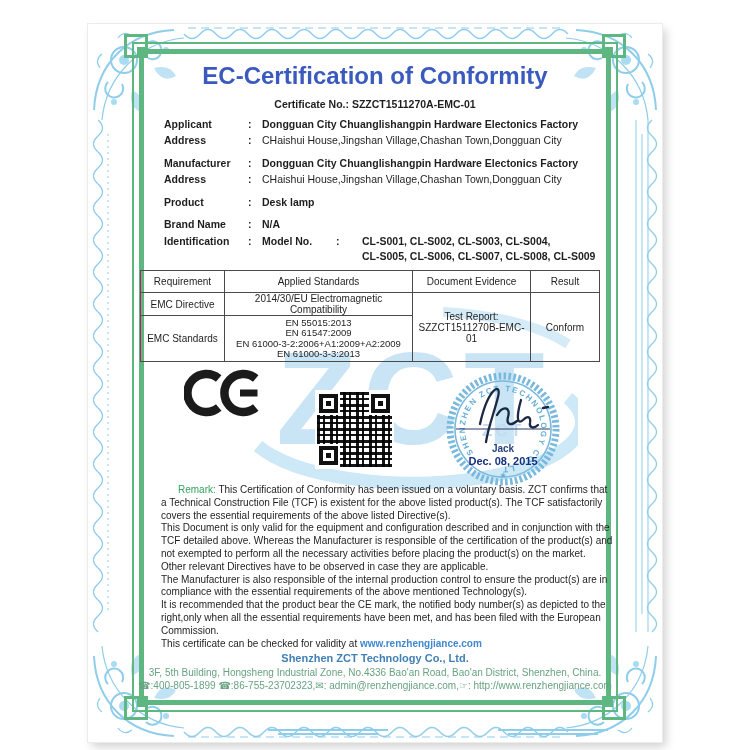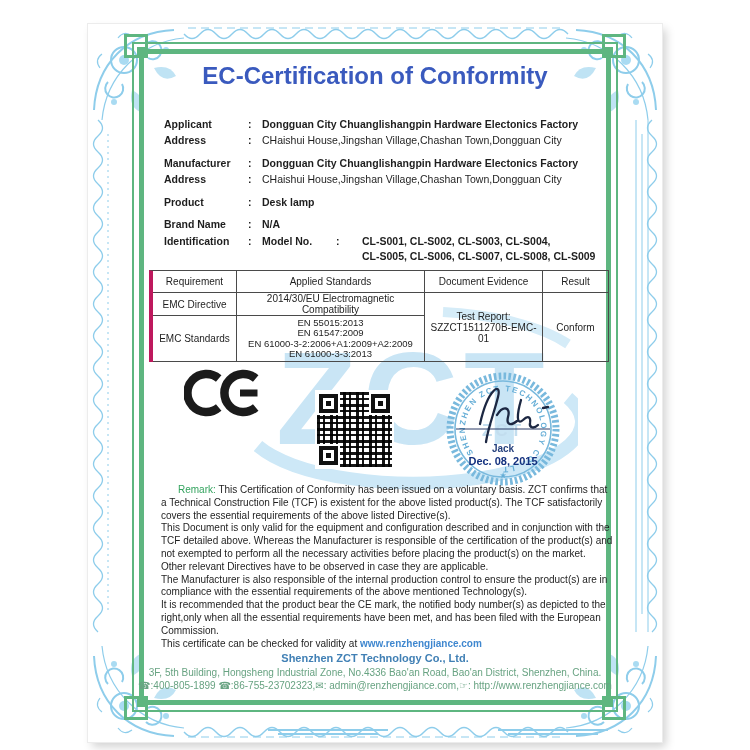--- a/index.html
+++ b/index.html
@@ -33,23 +33,23 @@
   .irow .val{flex:1;}
   .b{font-weight:bold;}
   .mt7{margin-top:7px}.mt6{margin-top:6px}.mt2{margin-top:2px}
   .idrow{display:flex;line-height:15px;}
   .idrow .lab{width:84px;font-weight:bold;}
   .idrow .col{width:14px;font-weight:bold;}
   .idrow .mlab{width:74px;font-weight:bold;}
   .idrow .mcol{width:26px;font-weight:bold;text-align:left;}
   .idrow .models{font-weight:bold;}
   
-  .ctable{position:absolute;left:61px;top:246px;width:460px;display:grid;
+  .ctable{position:absolute;left:52px;top:246px;width:460px;display:grid;
           grid-template-columns:84px 188px 118px 1fr;grid-template-rows:22px 23px 46px;
-          border-top:1px solid #4a4a4a;border-left:4px solid #be185d;font-size:10px;}
+          border-top:1px solid #4a4a4a;border-left:1px solid #be185d;font-size:10px;}
   .ctable>div{border-right:1px solid #4a4a4a;border-bottom:1px solid #4a4a4a;
           display:flex;flex-direction:column;align-items:center;justify-content:center;text-align:center;}
   .cell-doc{grid-column:3;grid-row:2/span 2;}
   .cell-res{grid-column:4;grid-row:2/span 2;}
   .stdlines{font-size:9.5px;line-height:10.5px;}
   
   .ce{position:absolute;left:96px;top:342px;width:80px;height:54px;}
   .qr{position:absolute;left:229px;top:368px;width:75px;height:75px;background:#fff;
       background-image:
         repeating-linear-gradient(90deg,#161616 0 3px,transparent 3px 6px,#161616 6px 8px,transparent 8px 13px),
@@ -129,20 +129,24 @@
   <div class="fc tr"></div>
   <div class="fc bl"></div>
   <div class="fc br"></div>
   <div class="fs tl"></div>
   <div class="fs tr"></div>
   <div class="fs bl"></div>
   <div class="fs br"></div>
 
   <div class="content">
     <div class="title">EC-Certification of Conformity</div>
+    <div class="certline">
+      <span>Certificate No.:</span>
+      <span>SZZCT1511270A-EMC-01</span>
+    </div>
 
     <div class="info">
       <div class="irow">
         <span class="lab">Applicant</span>
         <span class="col">:</span>
         <span class="val b">Dongguan City Chuanglishangpin Hardware Electonics Factory</span>
       </div>
       <div class="irow">
         <span class="lab">Address</span>
         <span class="col">:</span>

